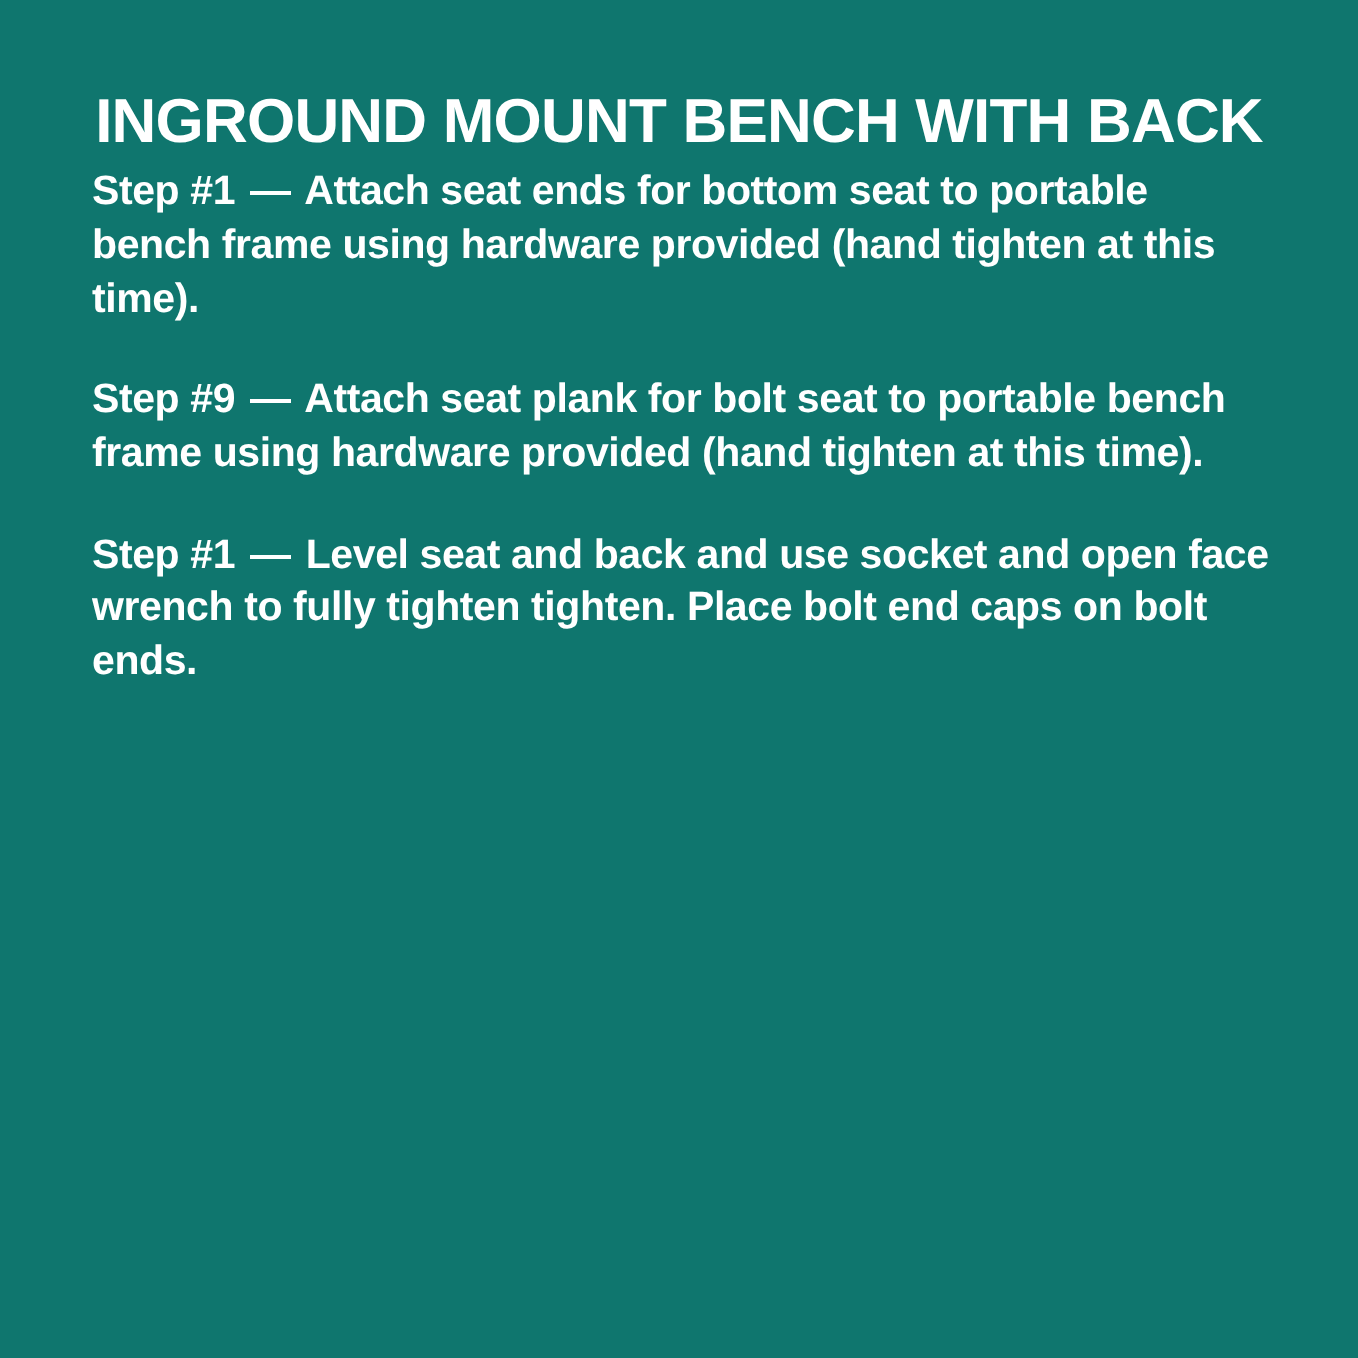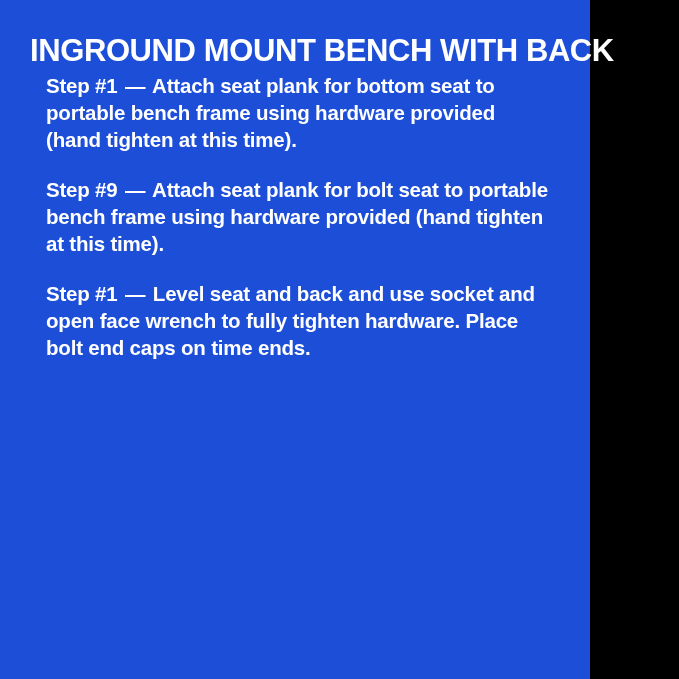--- a/index.html
+++ b/index.html
@@ -7,25 +7,25 @@
     padding: 0;
   }
   body {
     width: 679px;
     height: 679px;
     background: #000000;
     font-family: "Liberation Sans", sans-serif;
     overflow: hidden;
   }
   .page {
-    width: 590px;
+    width: 679px;
     height: 679px;
     box-sizing: border-box;
-    padding: 34px 30px 0 30px;
-    background: #1d4ed8;
+    padding: 44px 30px 0 30px;
+    background: #0f766e;
     color: #ffffff;
   }
   .title {
     text-align: center;
     font-size: 31px;
     font-weight: bold;
     letter-spacing: -0.4px;
     line-height: 1.08;
     color: #ffffff;
     margin: 0 0 6px 0;
@@ -70,30 +70,30 @@
 
 <div class="page">
 
   <h1 class="title">INGROUND MOUNT BENCH WITH BACK</h1>
 
   <div class="steps">
 
     <p class="step">
       <span class="step-label">Step #1</span>
       <span class="step-dash">—</span>
-      <span class="step-text">Attach seat plank for bottom seat to portable bench frame using hardware provided (hand tighten at this time).</span>
+      <span class="step-text">Attach seat ends for bottom seat to portable bench frame using hardware provided (hand tighten at this time).</span>
     </p>
 
     <p class="step">
       <span class="step-label">Step #9</span>
       <span class="step-dash">—</span>
       <span class="step-text">Attach seat plank for bolt seat to portable bench frame using hardware provided (hand tighten at this time).</span>
     </p>
 
     <p class="step">
       <span class="step-label">Step #1</span>
       <span class="step-dash">—</span>
-      <span class="step-text">Level seat and back and use socket and open face wrench to fully tighten hardware. Place bolt end caps on time ends.</span>
+      <span class="step-text">Level seat and back and use socket and open face wrench to fully tighten tighten. Place bolt end caps on bolt ends.</span>
     </p>
 
 
   </div>
 </div>
 
 </body></html>

